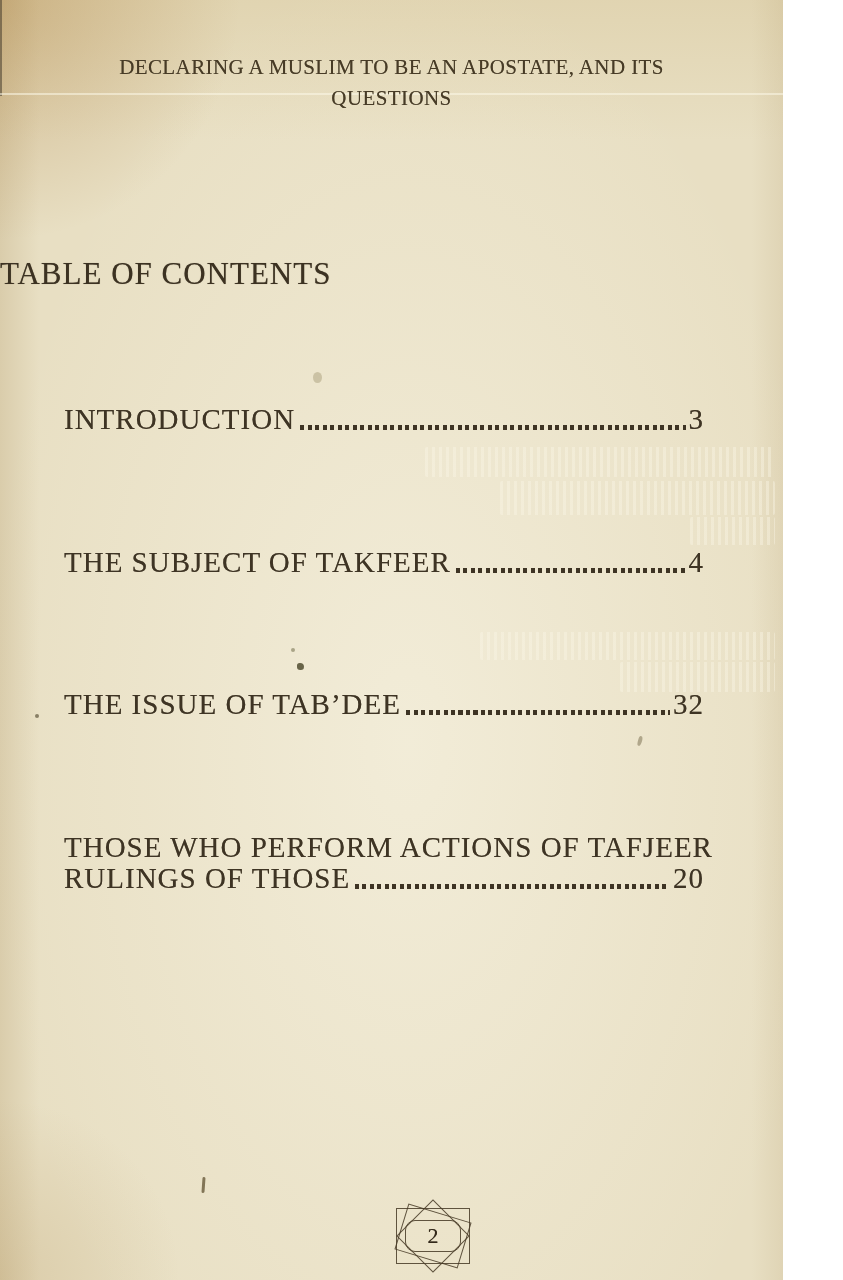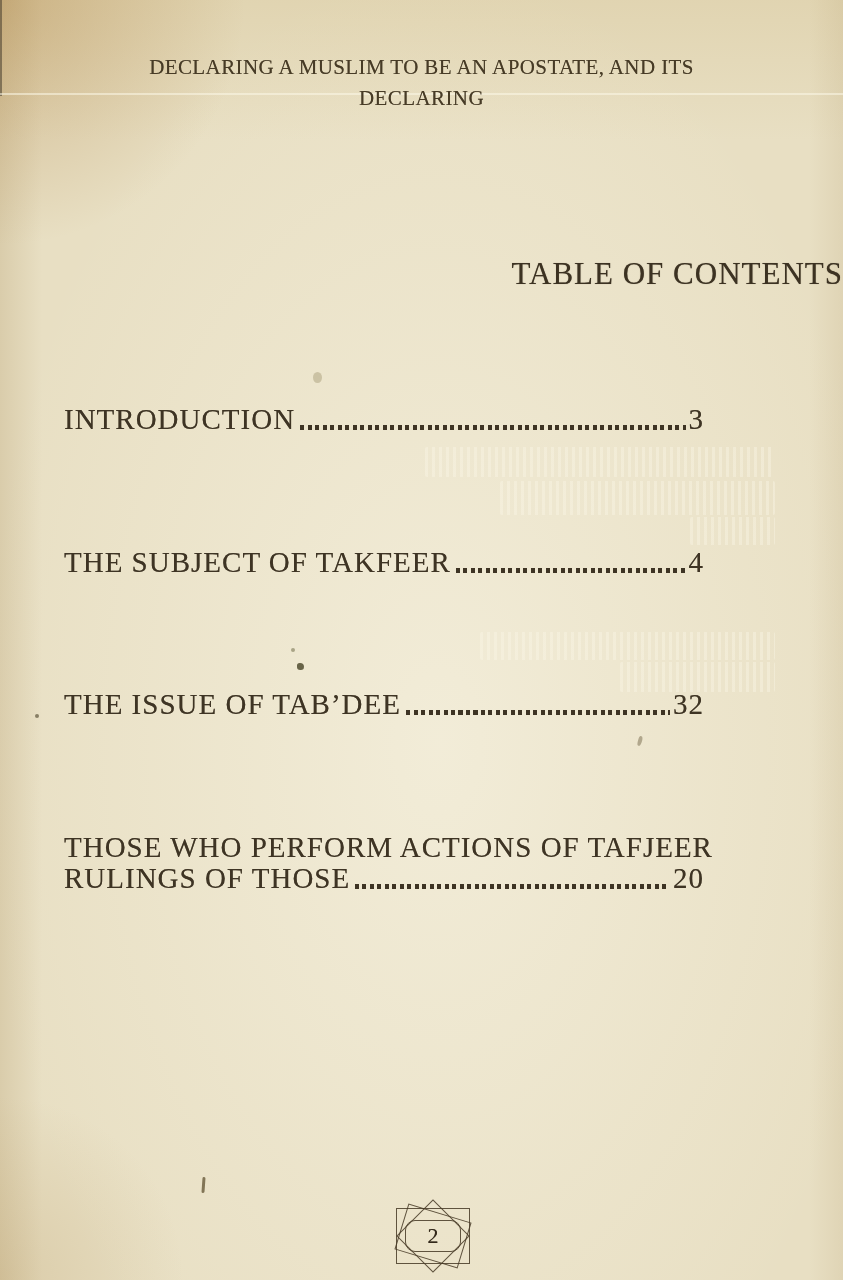--- a/index.html
+++ b/index.html
@@ -3,21 +3,21 @@
 <meta charset="utf-8">
 <style>
   html, body { margin: 0; padding: 0; }
   body {
     width: 843px; height: 1280px;
     font-family: "Liberation Serif", "DejaVu Serif", serif;
     overflow: hidden;
   }
   .page {
     position: relative;
-    width: 843px; height: 1280px;
+    width: 783px; height: 1280px;
     background:
       radial-gradient(circle at 0% 0%, rgba(170,125,60,0.40), rgba(170,125,60,0.0) 16%),
       radial-gradient(circle at 0% 100%, rgba(170,135,75,0.22), rgba(170,135,75,0.0) 12%),
       linear-gradient(to right, rgba(160,130,75,0.20), rgba(160,130,75,0.0) 5%),
       linear-gradient(to left, rgba(170,145,95,0.14), rgba(170,145,95,0.0) 4%),
       linear-gradient(to bottom, rgba(200,175,115,0.22), rgba(200,175,115,0.0) 11%),
       radial-gradient(ellipse at 52% 58%, rgba(250,247,233,0.55), rgba(250,247,233,0.0) 75%),
       #e8dfc3;
     color: #3e3424;
     overflow: hidden;
@@ -50,21 +50,21 @@
   .running-header {
     position: absolute; top: 52px; left: 0; width: 100%;
     text-align: center;
     font-size: 21px; letter-spacing: 0.4px; line-height: 31px;
     color: #473b26;
     text-shadow: 0 0 0.6px rgba(62,52,36,0.55);
   }
   
   .toc-title {
     position: absolute; top: 256px; left: 0; width: 100%;
-    margin: 0; text-align: right;
+    margin: 0; text-align: left;
     font-size: 31px; font-weight: normal; letter-spacing: 1px;
     color: #3c3222;
     text-shadow: 0 0 0.7px rgba(60,50,34,0.6);
   }
   
   .toc {
     position: absolute; left: 64px; top: 0; width: 640px; height: 1280px;
   }
   .toc-entry { position: absolute; left: 0; width: 640px; }
   .entry-row { display: flex; align-items: flex-end; width: 640px; }
@@ -125,21 +125,21 @@
 
   <div class="mark mark-smudge" style="left:313px; top:372px;"></div>
   <div class="mark mark-speck2" style="left:291px; top:648px;"></div>
   <div class="mark mark-speck" style="left:297px; top:663px;"></div>
   <div class="mark mark-comma" style="left:638px; top:736px;"></div>
   <div class="mark mark-dot" style="left:35px; top:714px;"></div>
   <div class="mark mark-stroke" style="left:202px; top:1177px;"></div>
 
   <div class="running-header">
     <div>DECLARING A MUSLIM TO BE AN APOSTATE, AND ITS</div>
-    <div>DECLARING</div>
+    <div>QUESTIONS</div>
   </div>
 
   <h1 class="toc-title">TABLE OF CONTENTS</h1>
 
   <div class="toc">
 
     <div class="toc-entry e1">
       <div class="entry-row">
         <span class="entry-label">INTRODUCTION</span>
         <span class="leader"></span>

